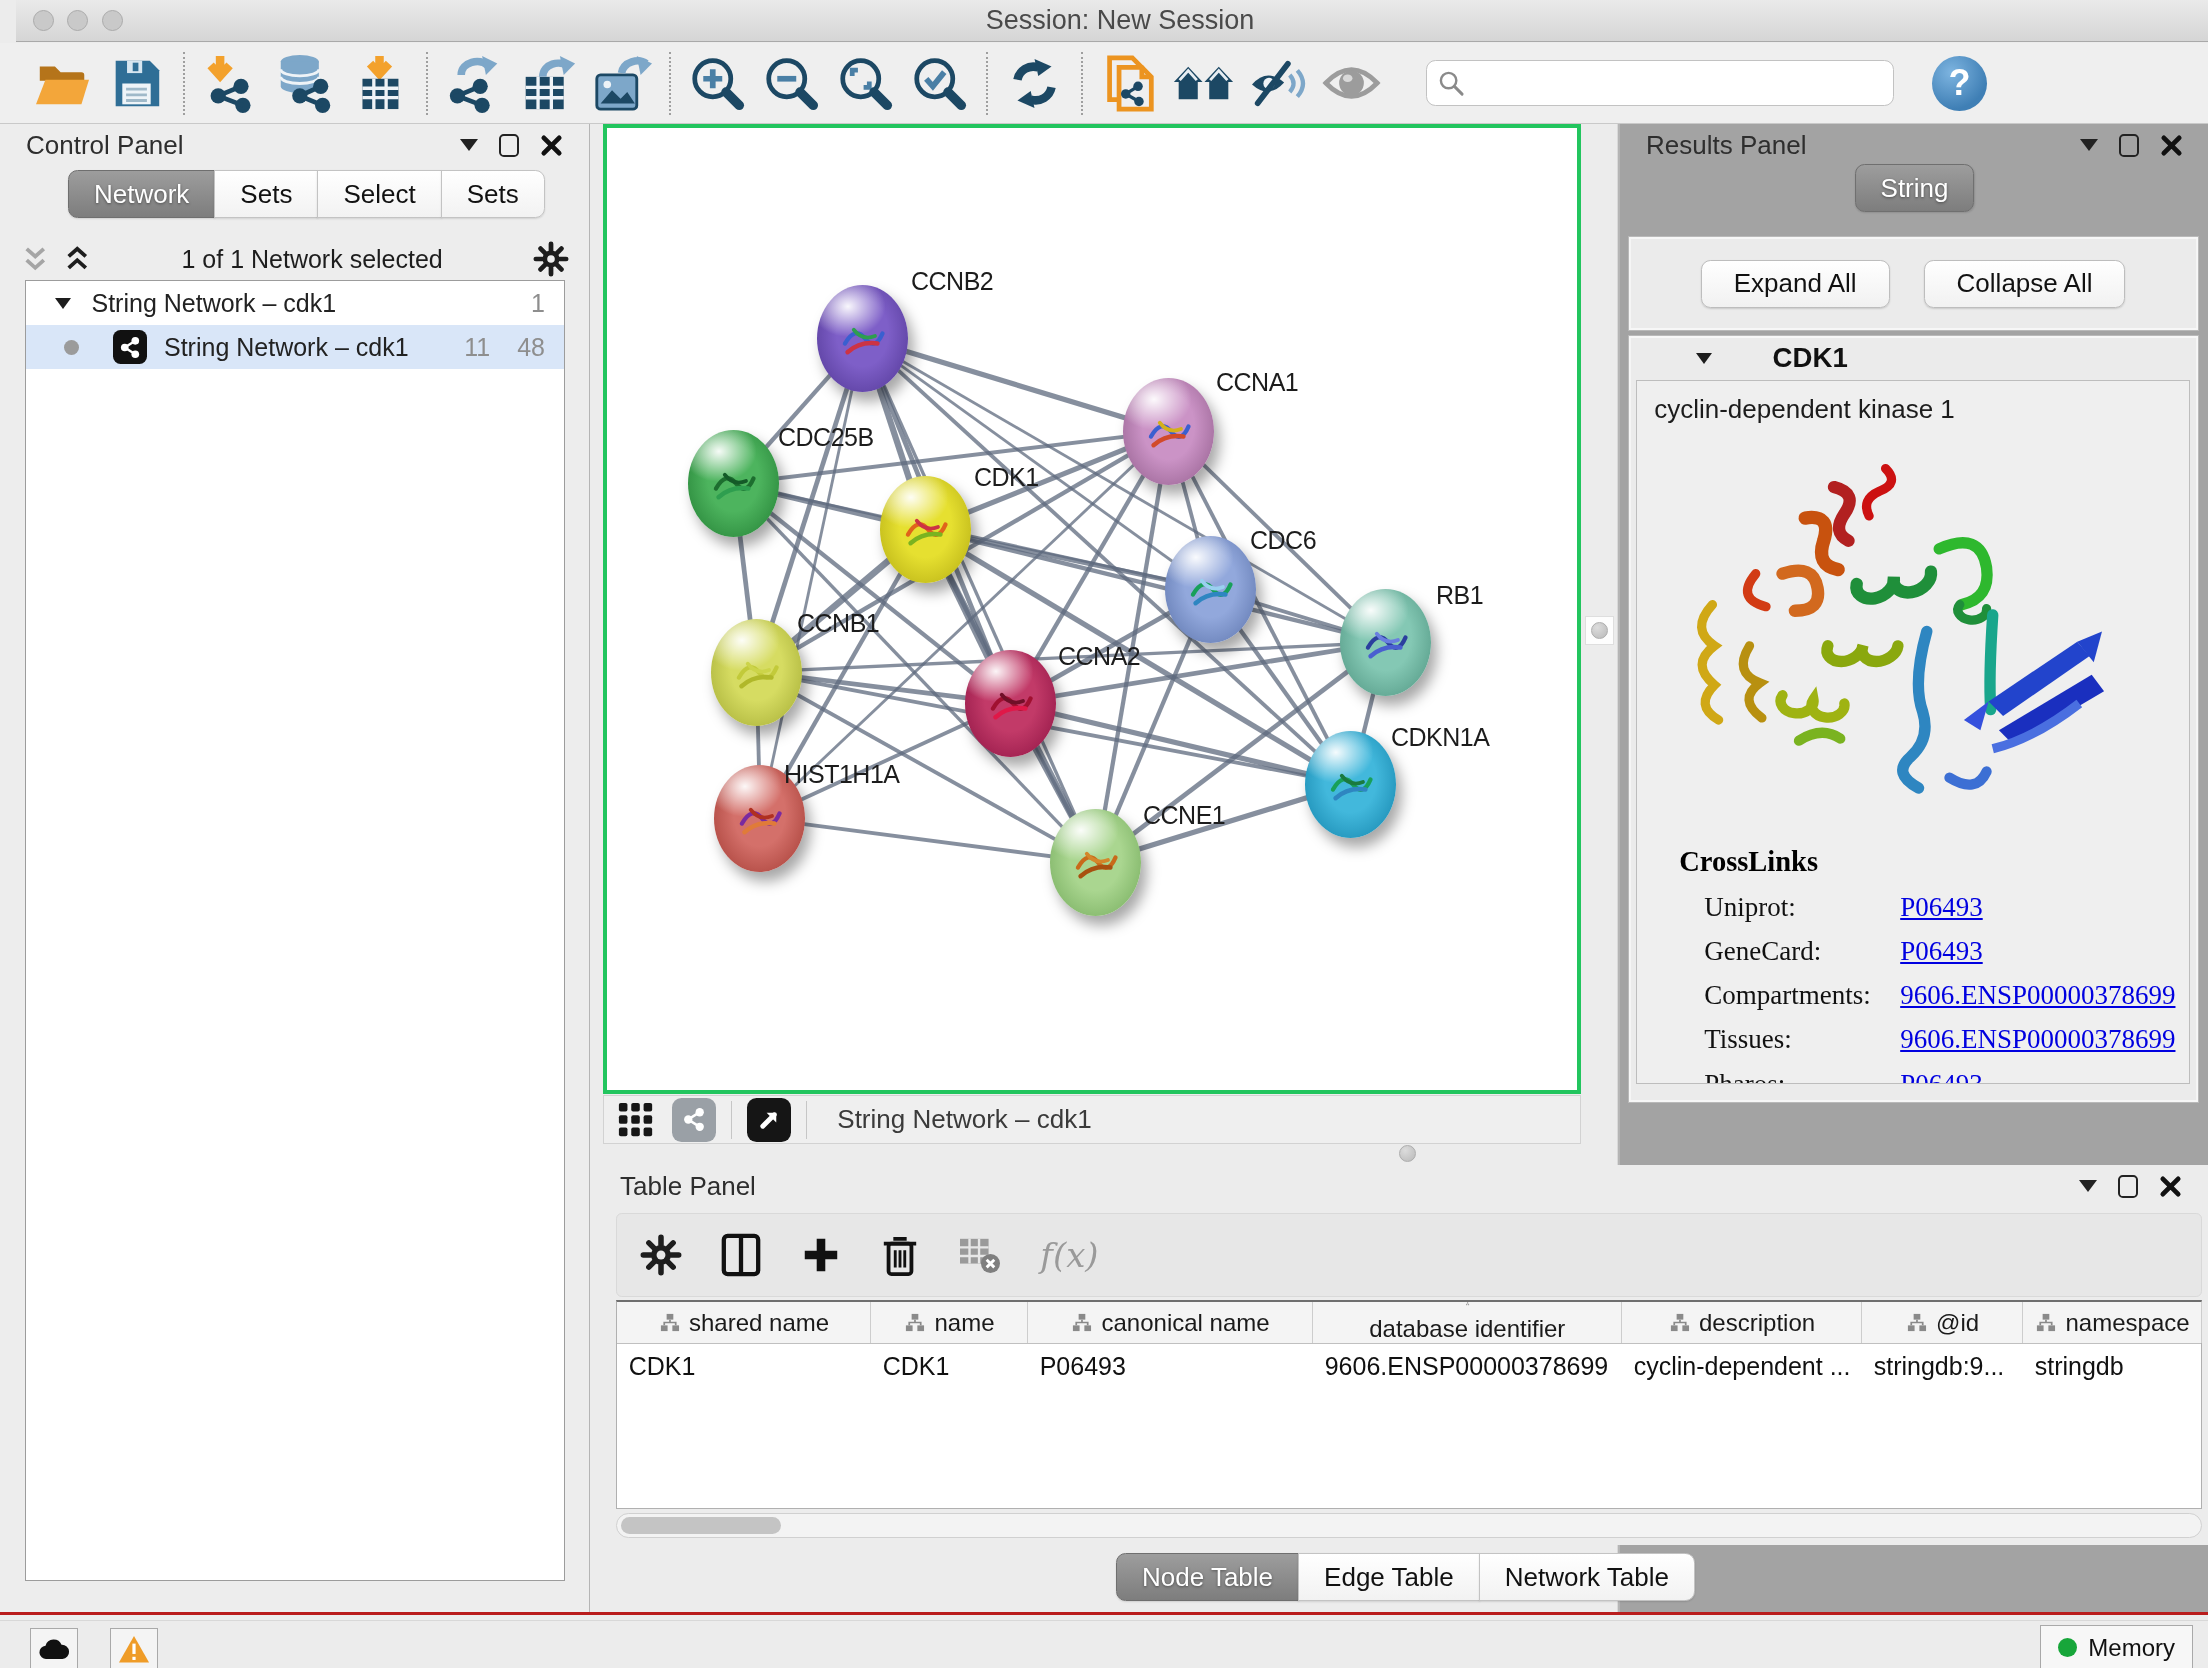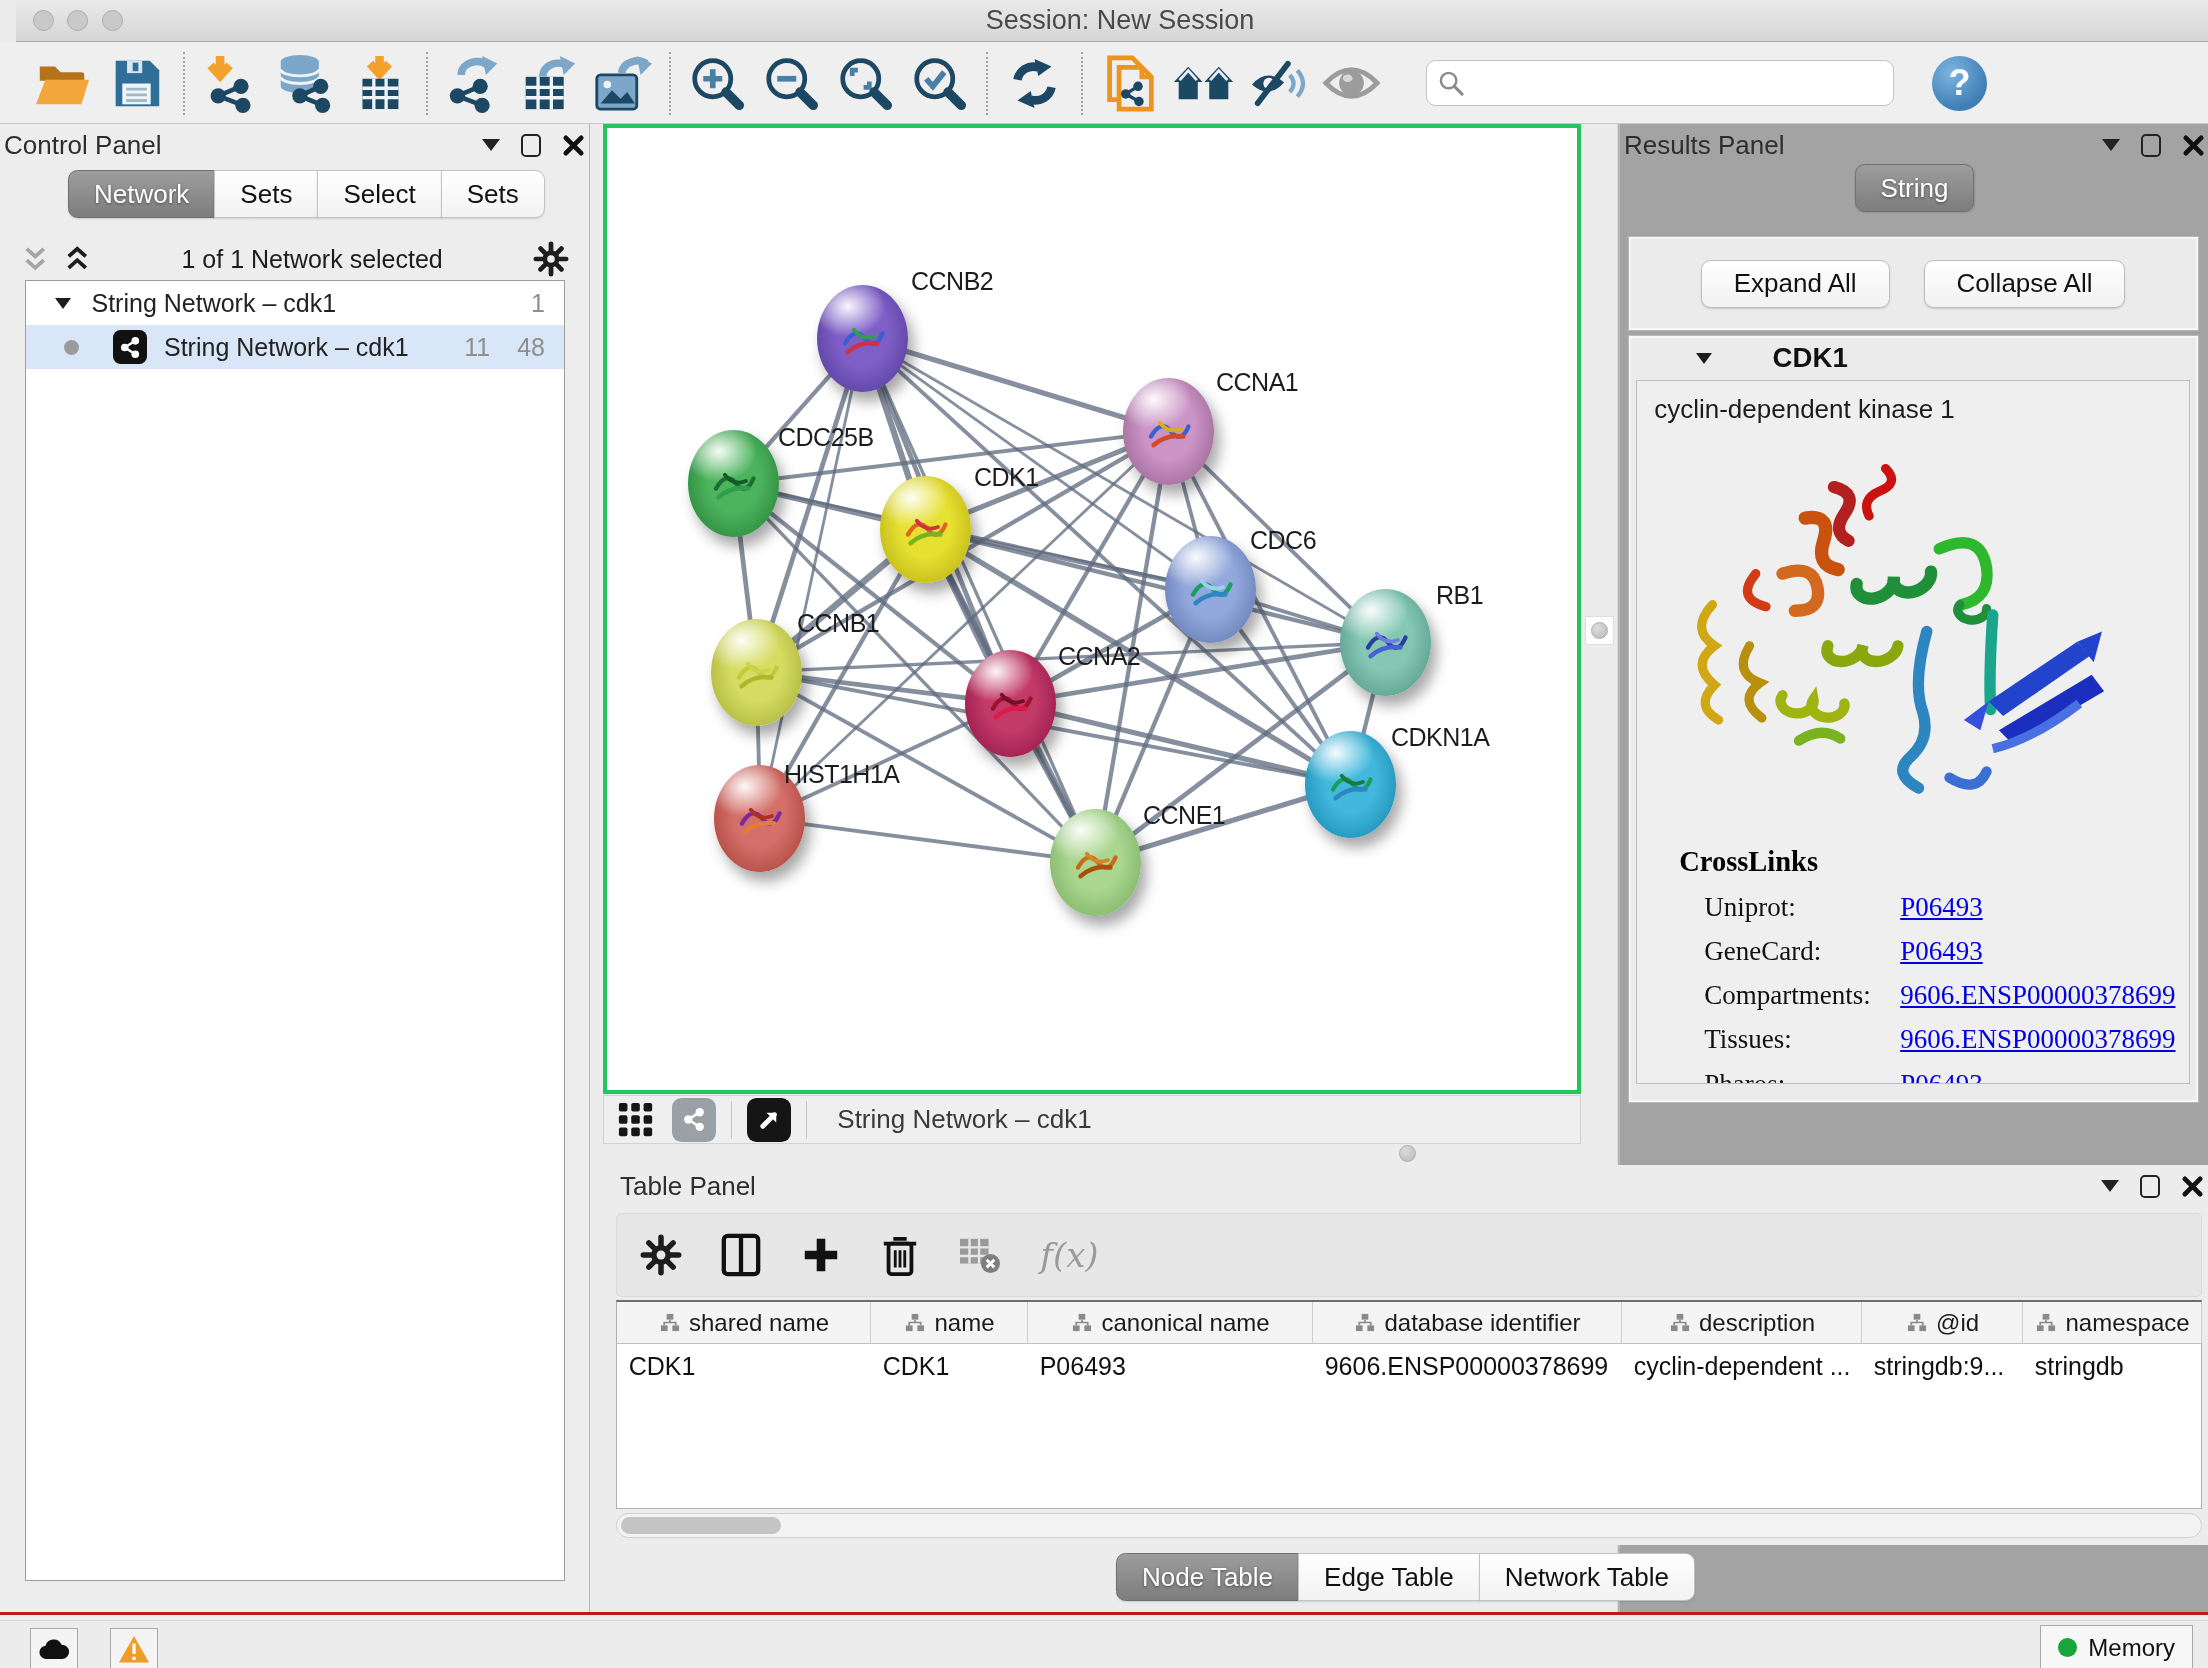--- a/index.html
+++ b/index.html
@@ -22,21 +22,21 @@
     background:none; border:none; cursor:default; }
   .tsep { width:1px; height:63px; margin:0 9.5px; border-left:2.9px dotted #9f9f9f; }
   .searchbox { width:468px; height:46px; background:#fff; border:1px solid #c2c2c2; border-radius:9.5px;
     margin-left:38px; display:flex; align-items:center; padding:0 11.4px; }
   .searchbox input { border:none; outline:none; flex:1; font-size:25px; font-family:"Liberation Sans",sans-serif; background:transparent; margin-left:7.6px;}
   .helpbtn { width:55px; height:55px; border-radius:50%; margin-left:38px; border:none;
     background:radial-gradient(circle at 35% 30%, #7db4e0, #3f7fb5 70%); color:#fff; font-size:36px; font-weight:bold;
     display:flex; align-items:center; justify-content:center; }
 
   
-  .panel-title-row { height:42px; display:flex; align-items:center; padding:0 4px; }
+  .panel-title-row { height:42px; display:flex; align-items:center; padding:0 26px; }
   .panel-title { font-size:26px; color:#2e2e2e; }
   .win-controls { margin-left:auto; display:flex; align-items:center; gap:21px; }
   .ctl-collapse { width:0; height:0; border-left:9.5px solid transparent; border-right:9.5px solid transparent; border-top:12.4px solid #222; }
   .ctl-max { width:20px; height:23px; border:2.4px solid #222; border-radius:4.8px; background:transparent; }
 
   .seg-wrap { display:flex; }
   .seg-tab { padding:0 25px; height:48px; line-height:46px; background:linear-gradient(#ffffff,#f2f2f2);
     border:1px solid #c3c3c3; margin-left:-1px; font-size:26px; color:#111; box-shadow:0 1px 1.9px rgba(0,0,0,.12); }
   .seg-tab:first-child { border-radius:9.5px 0 0 9.5px; margin-left:0; }
   .seg-tab:last-child { border-radius:0 9.5px 9.5px 0; }
@@ -696,21 +696,21 @@
         </div>
         <div class="th" style="width: 285px;">
           <svg width="21" height="21" viewBox="0 0 22 22">
             <rect x="8" y="2" width="7" height="6" fill="#8a8a8a"></rect>
             <rect x="2" y="14" width="7" height="6" fill="#8a8a8a"></rect>
             <rect x="14" y="14" width="7" height="6" fill="#8a8a8a"></rect>
             <path d="M11.5 8v3M5.5 14v-3h12v3" stroke="#8a8a8a" stroke-width="1.8" fill="none"></path>
           </svg>
           <span>canonical name</span>
         </div>
-        <div class="th" style="width: 309px;">
+        <div class="th" style="width: 309px; flex-direction: column;">
           <svg width="21" height="21" viewBox="0 0 22 22">
             <rect x="8" y="2" width="7" height="6" fill="#8a8a8a"></rect>
             <rect x="2" y="14" width="7" height="6" fill="#8a8a8a"></rect>
             <rect x="14" y="14" width="7" height="6" fill="#8a8a8a"></rect>
             <path d="M11.5 8v3M5.5 14v-3h12v3" stroke="#8a8a8a" stroke-width="1.8" fill="none"></path>
           </svg>
           <span>database identifier</span>
         </div>
         <div class="th" style="width: 240px;">
           <svg width="21" height="21" viewBox="0 0 22 22">

